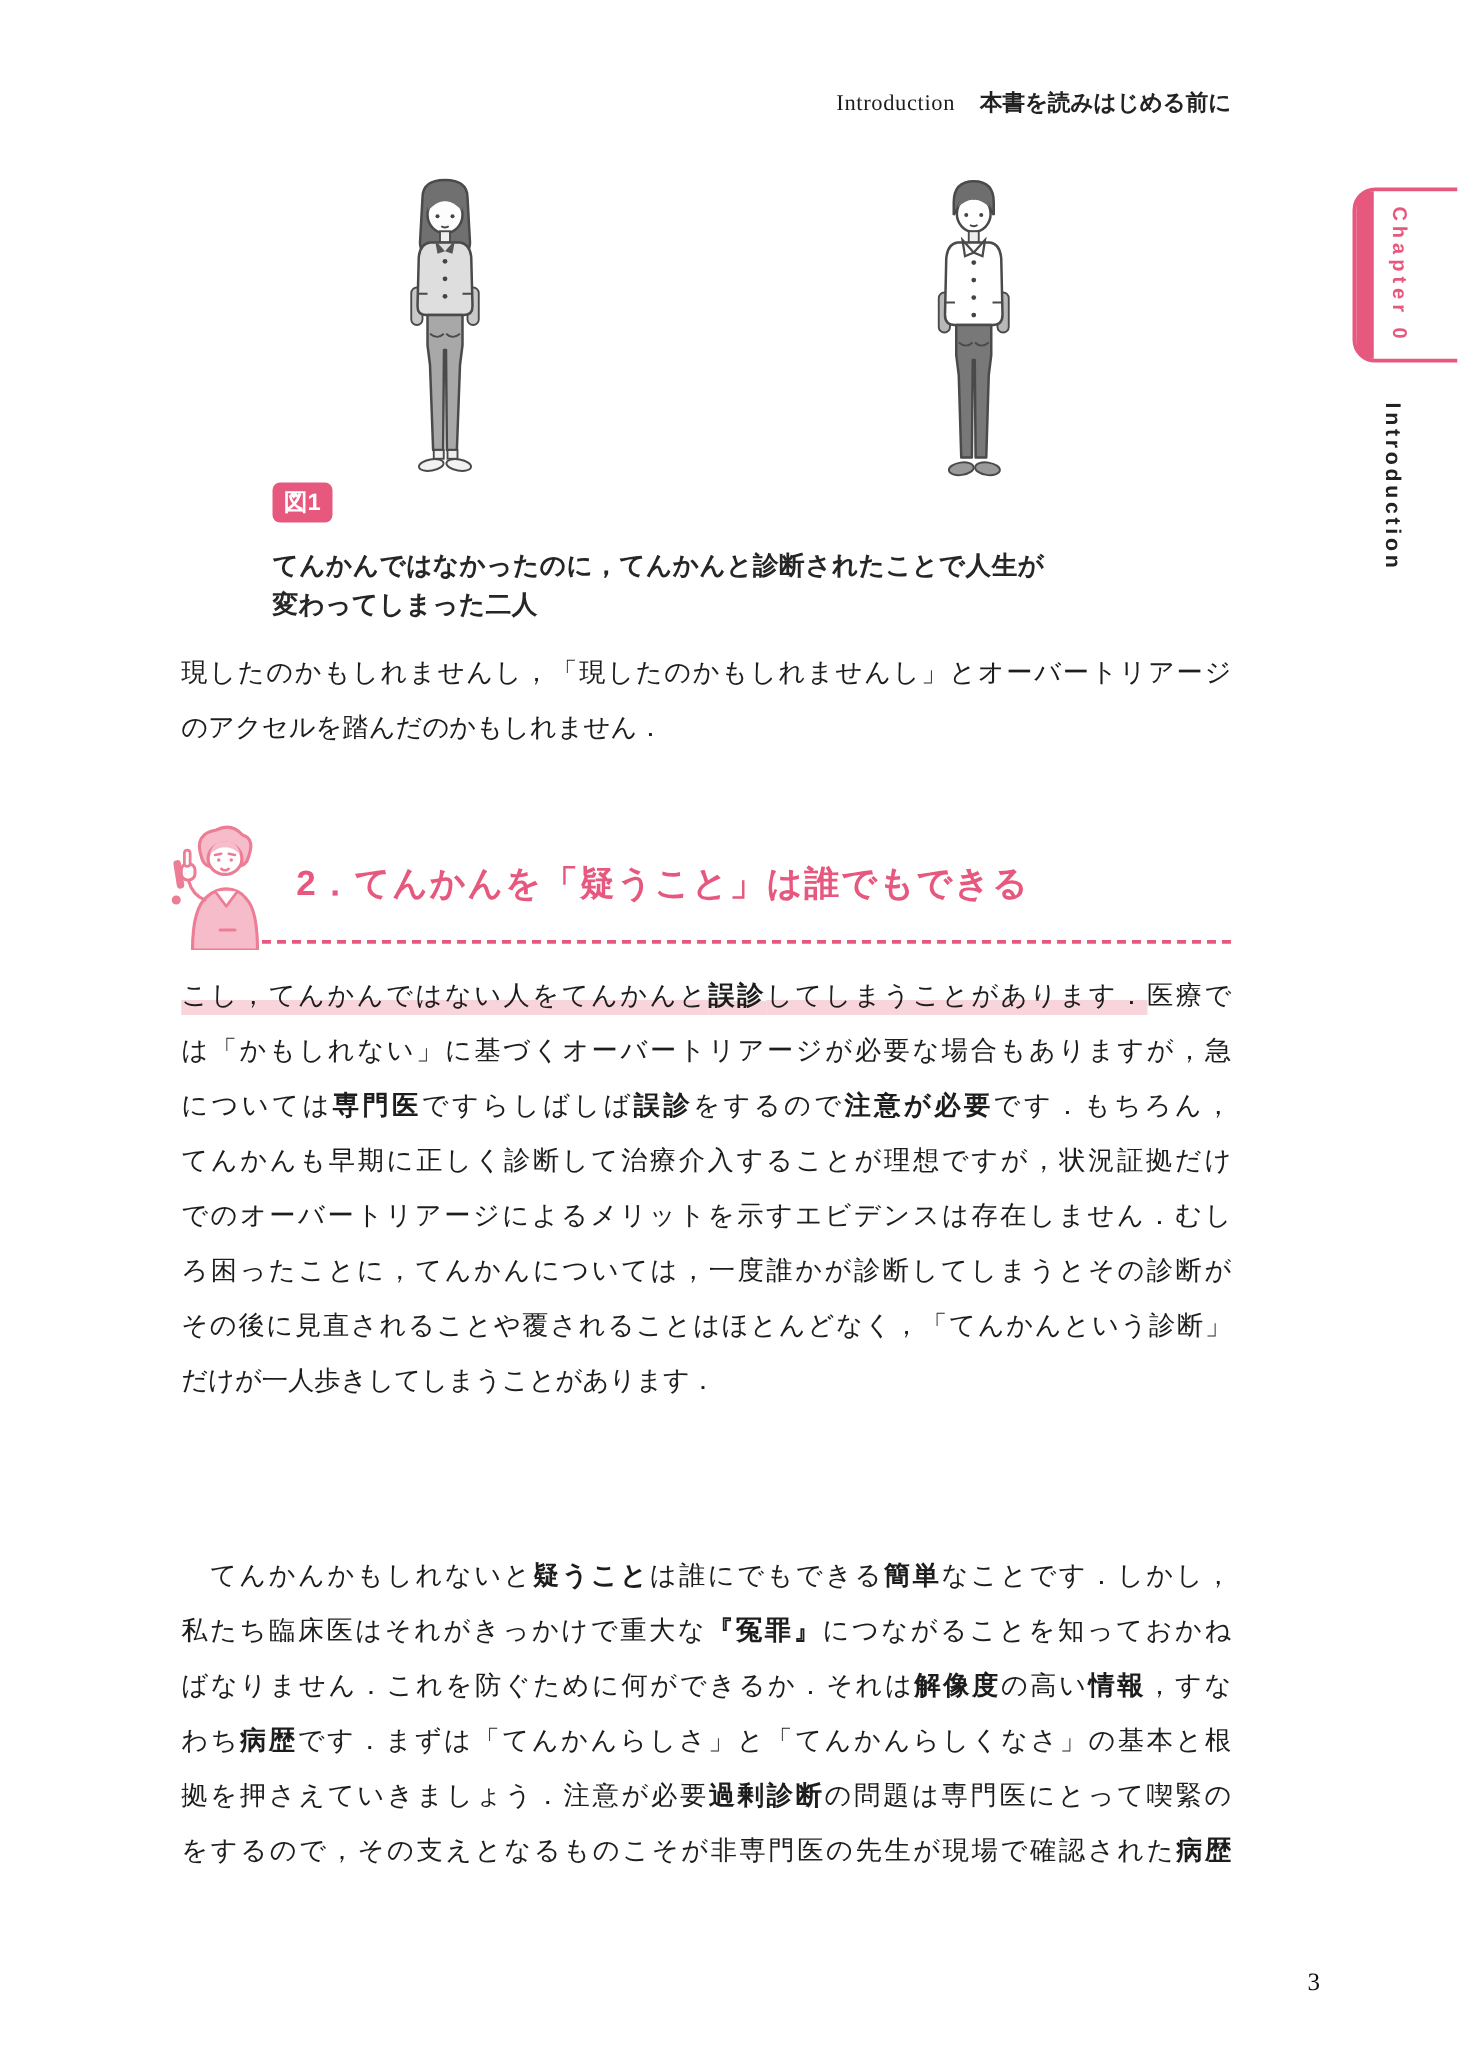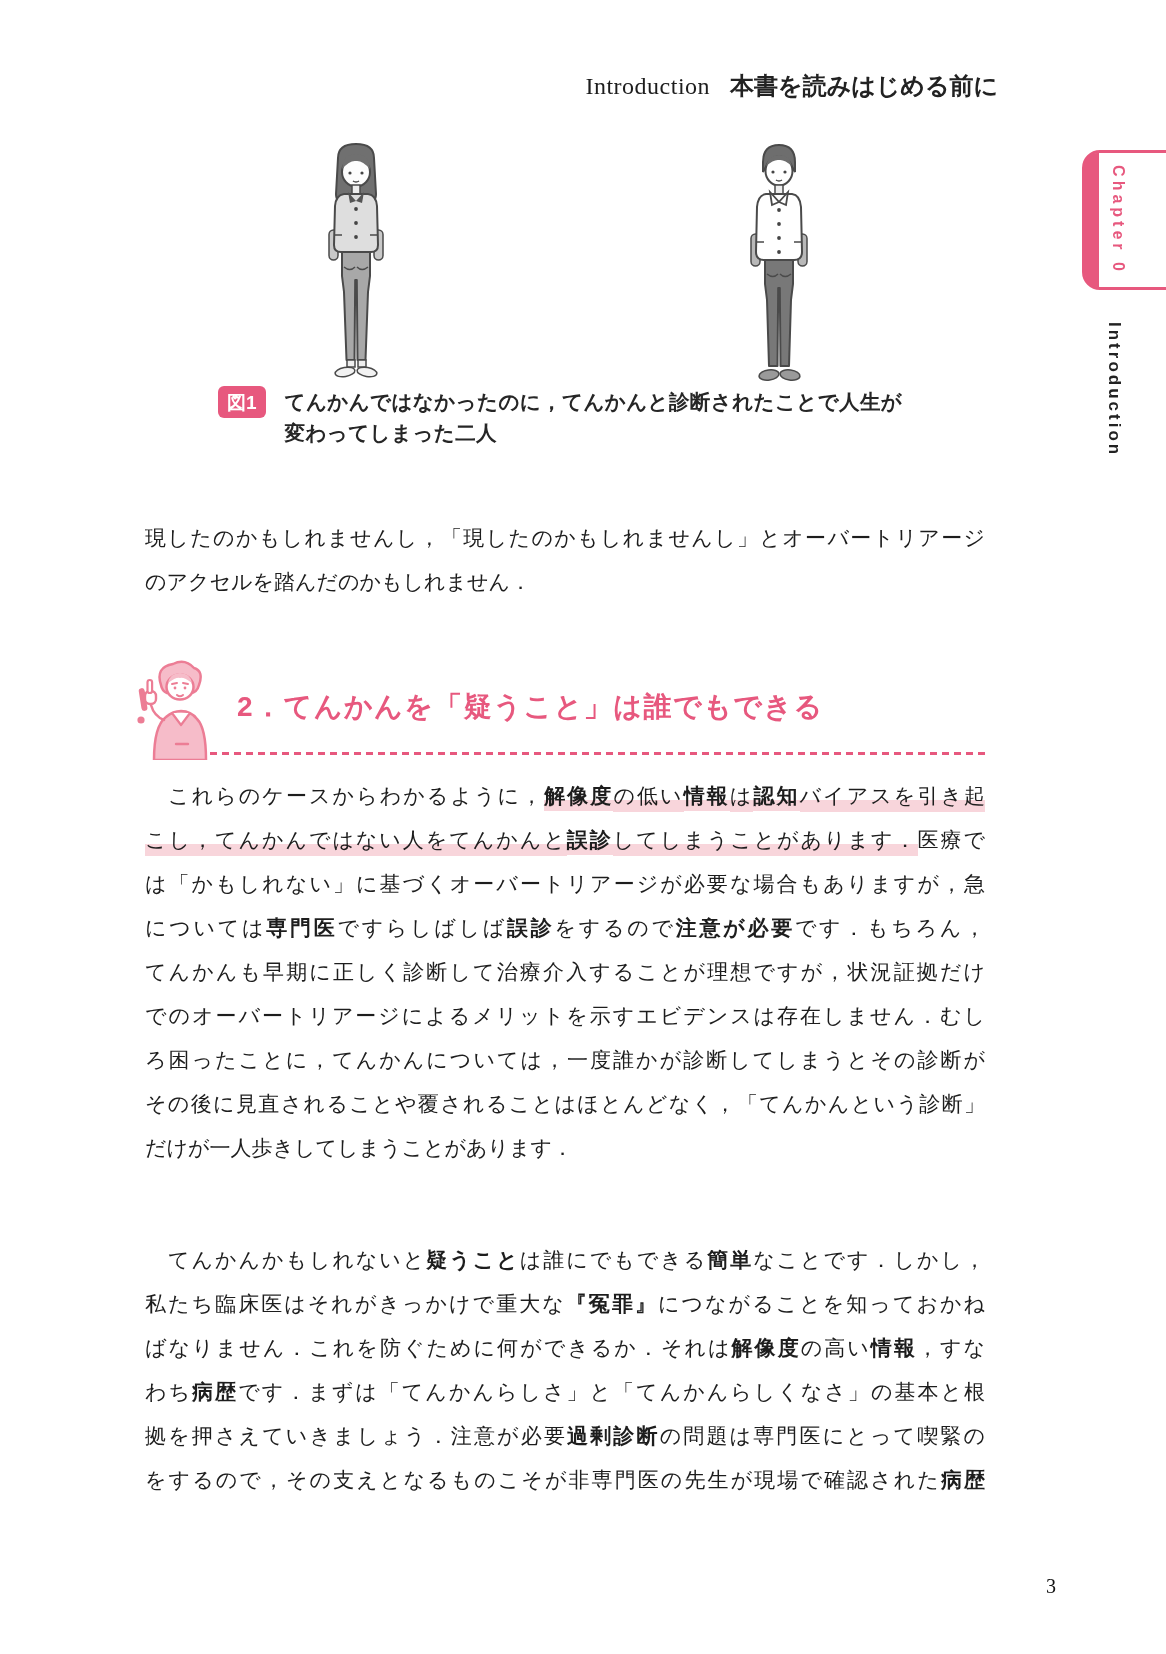--- a/index.html
+++ b/index.html
@@ -8,40 +8,40 @@
     --hl:#f8d5db;
     --ink:#1d1d1d;
   }
   html,body{margin:0;padding:0;background:#fff;}
   .page{
     position:relative;width:1166px;height:1654px;background:#ffffff;
     font-family:"Liberation Serif","DejaVu Serif",serif;color:var(--ink);
     overflow:hidden;
   }
   
-  .header{position:absolute;top:70px;right:168px;font-size:24px;white-space:nowrap;}
+  .header{position:absolute;top:70px;right:181px;font-size:18px;white-space:nowrap;}
   .header .en{font-family:"Liberation Serif","DejaVu Serif",serif;letter-spacing:.5px;}
   .header .ja{font-family:"Liberation Sans","DejaVu Sans",sans-serif;font-weight:700;margin-left:20px;color:#222;}
   
   .chapter-tab{position:absolute;top:150px;right:-24px;width:108px;height:140px;background:#fff;
     border:3.5px solid var(--accent);border-radius:18px 0 0 18px;box-sizing:border-box;}
   .tab-strip{position:absolute;left:0;top:0;bottom:0;width:14px;background:var(--accent);border-radius:12px 0 0 12px;}
   .tab-label{position:absolute;left:24px;top:50%;transform:translateY(-50%);
     writing-mode:vertical-rl;text-orientation:mixed;
     font-family:"Liberation Sans","DejaVu Sans",sans-serif;font-weight:700;font-size:16px;
     letter-spacing:4px;color:var(--accent);white-space:nowrap;}
   .side-label{position:absolute;top:322px;right:42px;
     writing-mode:vertical-rl;text-orientation:mixed;
     font-family:"Liberation Sans","DejaVu Sans",sans-serif;font-weight:700;font-size:17px;
     letter-spacing:3px;color:#222;white-space:nowrap;}
   
   .fig-person{position:absolute;top:142px;}
   .fig-person.woman{left:316px;}
   .fig-person.man{left:736px;}
-  .fig-caption{position:absolute;top:386px;left:218px;display:flex;gap:19px;align-items:flex-start;}
+  .fig-caption{position:absolute;top:386px;left:218px;display:flex;gap:19px;align-items:flex-start;flex-direction:column;}
   .fig-badge{background:var(--accent);color:#fff;font-family:"Liberation Sans","DejaVu Sans",sans-serif;
     font-weight:700;font-size:19px;line-height:1;padding:7px 9px 6px;border-radius:6px;}
   .fig-text{font-family:"Liberation Sans","DejaVu Sans",sans-serif;font-weight:700;font-size:20.5px;
     line-height:31px;color:#262626;letter-spacing:.4px;}
   
   .para{position:absolute;left:145px;width:840px;font-size:21px;color:var(--ink);}
   .line{height:44px;line-height:44px;text-align:justify;text-align-last:justify;white-space:nowrap;}
   .line.short{text-align-last:left;}
   .b{font-family:"Liberation Sans","DejaVu Sans",sans-serif;font-weight:600;}
   .hl{background:linear-gradient(to bottom,transparent 58%,var(--hl) 58%,var(--hl) 100%);padding-bottom:4px;}
@@ -154,21 +154,20 @@
       <path d="M30 62 Q20 58 17 47" fill="none" stroke="#ec7d95" stroke-width="2.5" stroke-linecap="round"></path>
       <rect x="11" y="33" width="11" height="13" rx="5" fill="#ffffff" stroke="#ec7d95" stroke-width="2.4"></rect>
       <rect x="13.5" y="22" width="4.6" height="13" rx="2.3" fill="#ffffff" stroke="#ec7d95" stroke-width="2.2"></rect>
       <path d="M42 86 L54 86" stroke="#ec7d95" stroke-width="2.4" stroke-linecap="round"></path>
     </svg>
   </div>
   <div class="section-title">2．てんかんを「疑うこと」は誰でもできる</div>
   <div class="section-rule"></div>
 
   <div class="para" id="p2">
-      <div class="line"><span>　これらのケースからわかるように，</span><span class="b hl">解像度</span><span class="hl">の低い</span><span class="b hl">情報</span><span class="hl">は</span><span class="b hl">認知</span><span class="hl">バイアスを引き起</span></div>
       <div class="line"><span class="hl">こし，てんかんではない人をてんかんと</span><span class="b hl">誤診</span><span class="hl">してしまうことがあります．</span><span>医療で</span></div>
       <div class="line"><span>は「かもしれない」に基づくオーバートリアージが必要な場合もありますが，急</span></div>
       <div class="line"><span>については</span><span class="b">専門医</span><span>ですらしばしば</span><span class="b">誤診</span><span>をするので</span><span class="b">注意が必要</span><span>です．もちろん，</span></div>
       <div class="line"><span>てんかんも早期に正しく診断して治療介入することが理想ですが，状況証拠だけ</span></div>
       <div class="line"><span>でのオーバートリアージによるメリットを示すエビデンスは存在しません．むし</span></div>
       <div class="line"><span>ろ困ったことに，てんかんについては，一度誰かが診断してしまうとその診断が</span></div>
       <div class="line"><span>その後に見直されることや覆されることはほとんどなく，「てんかんという診断」</span></div>
       <div class="line short"><span>だけが一人歩きしてしまうことがあります．</span></div>
     </div>
 

